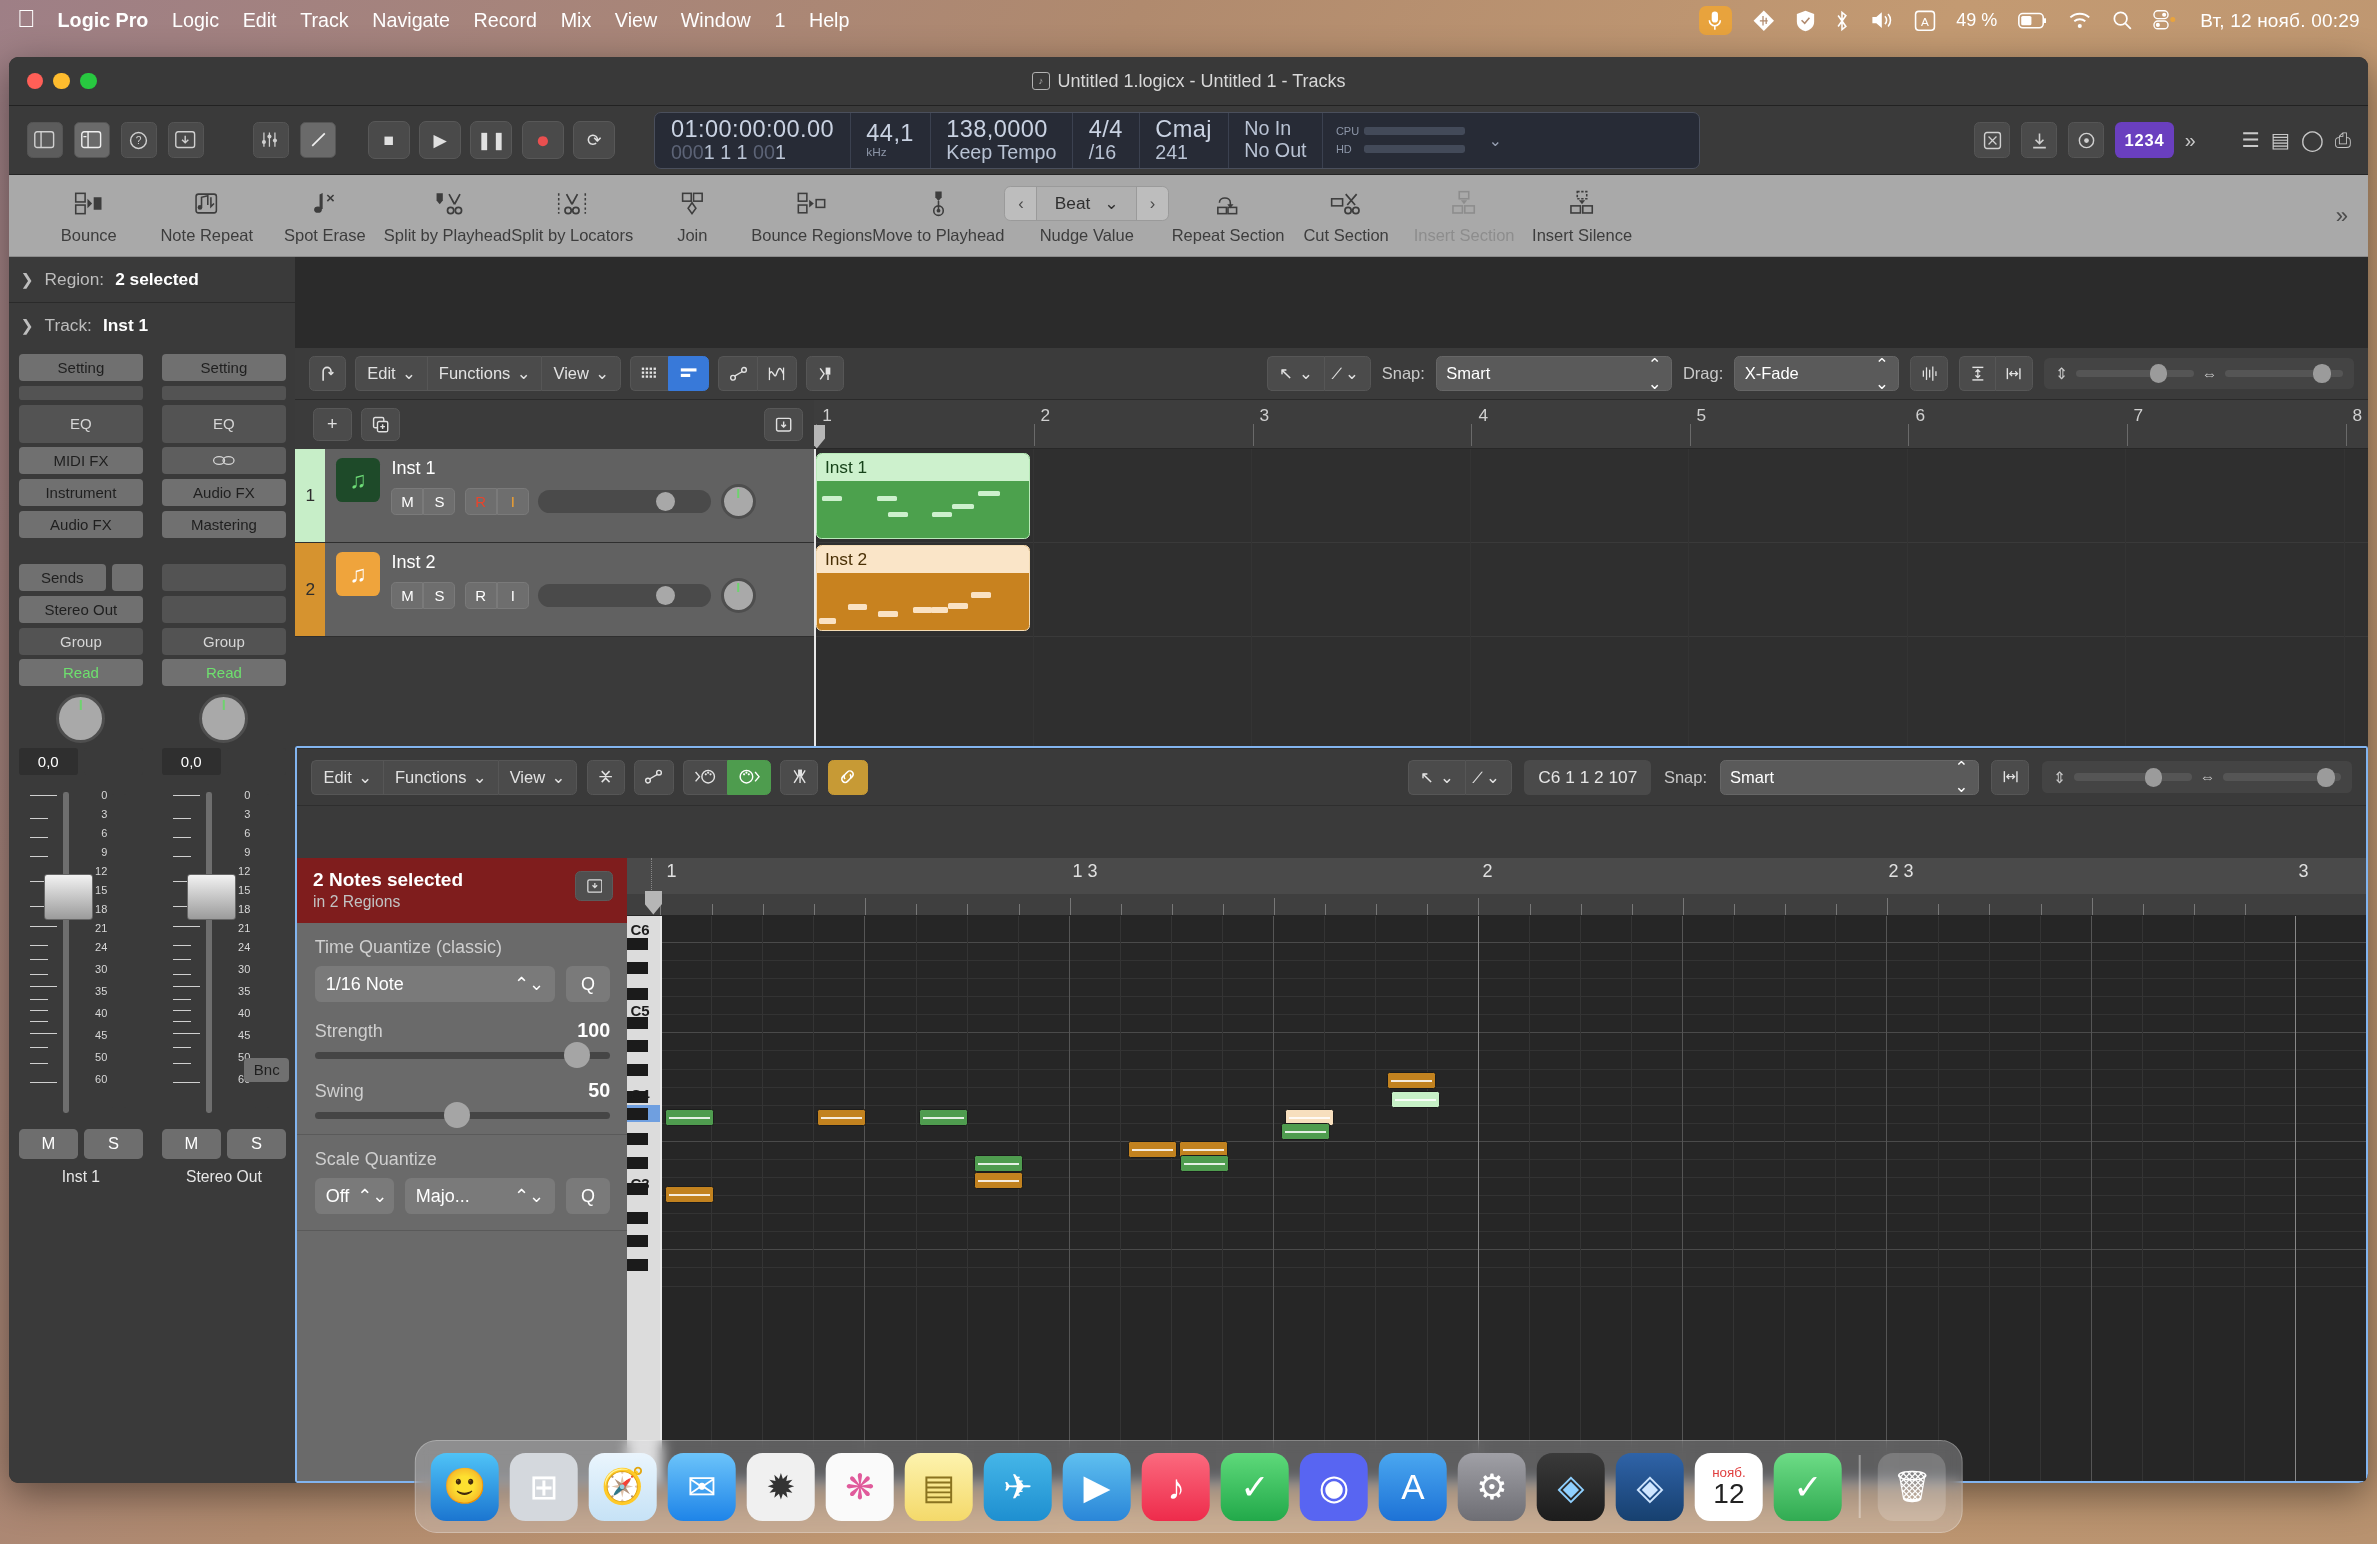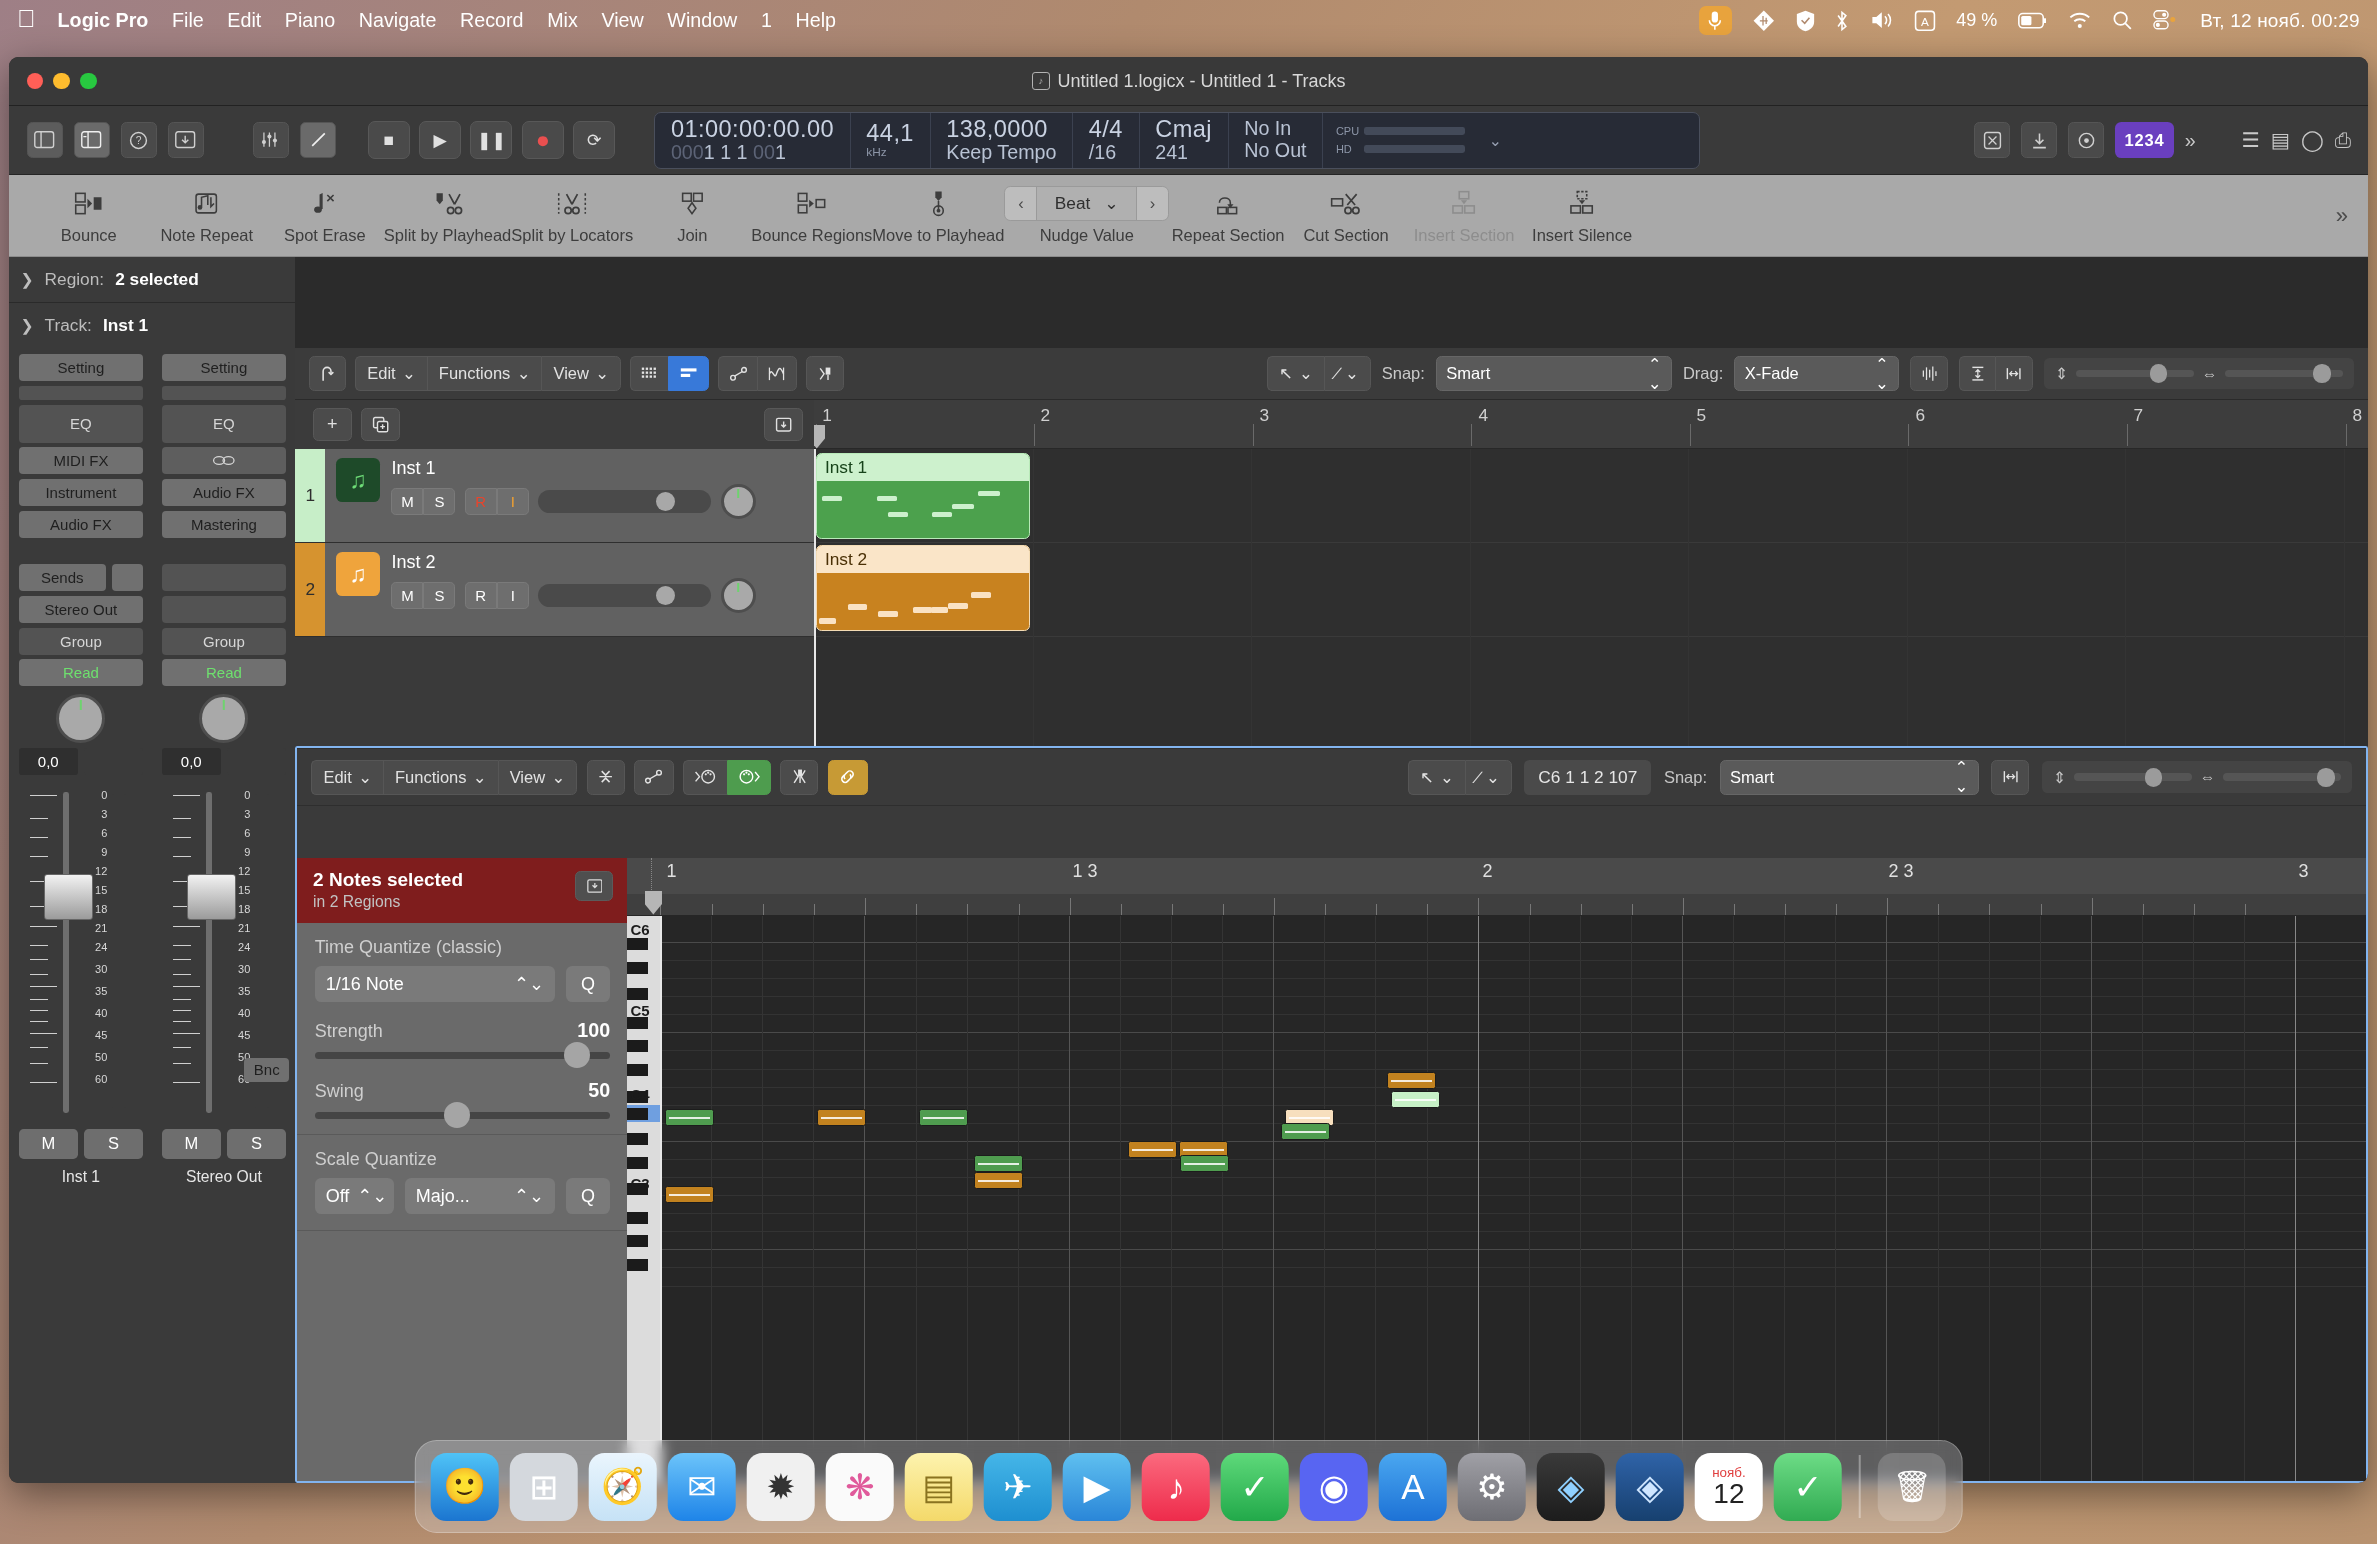--- a/index.html
+++ b/index.html
@@ -254,23 +254,23 @@
   .dockdiv{width:1.6px;height:63px;background:rgba(255,255,255,.35);margin:0 6.3px;}
 </style>
 </head>
 <body>
 
 <div id="root">
 
   <div class="menubar">
     <span class="apple"></span>
     <span class="mi bold">Logic Pro</span>
-    <span class="mi">File</span>
+    <span class="mi">Logic</span>
     <span class="mi">Edit</span>
-    <span class="mi">Piano</span>
+    <span class="mi">Track</span>
     <span class="mi">Navigate</span>
     <span class="mi">Record</span>
     <span class="mi">Mix</span>
     <span class="mi">View</span>
     <span class="mi">Window</span>
     <span class="mi">1</span>
     <span class="mi">Help</span>
     <span class="spacer"></span>
     <div class="status">
       <span class="pill">

